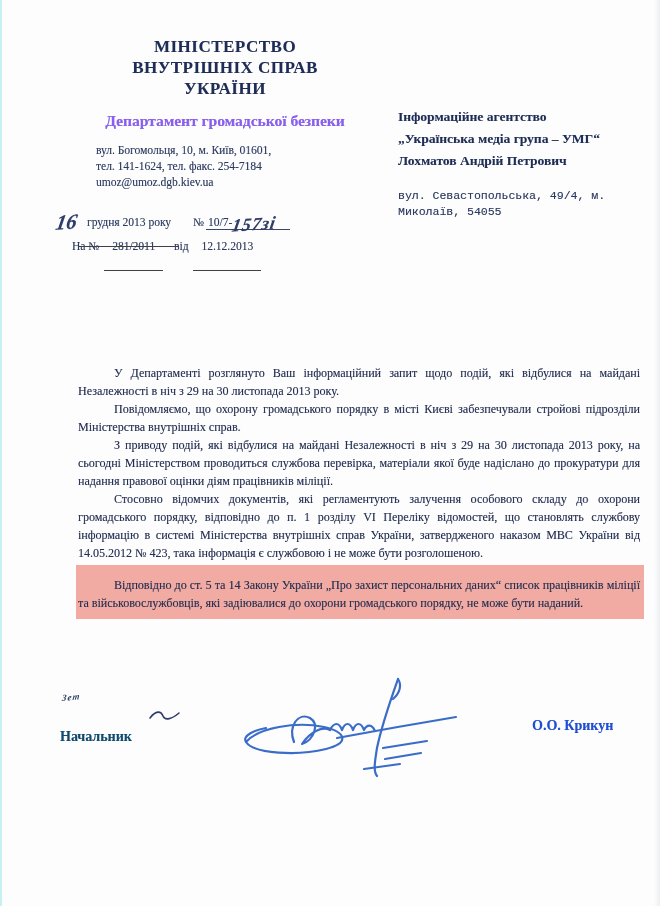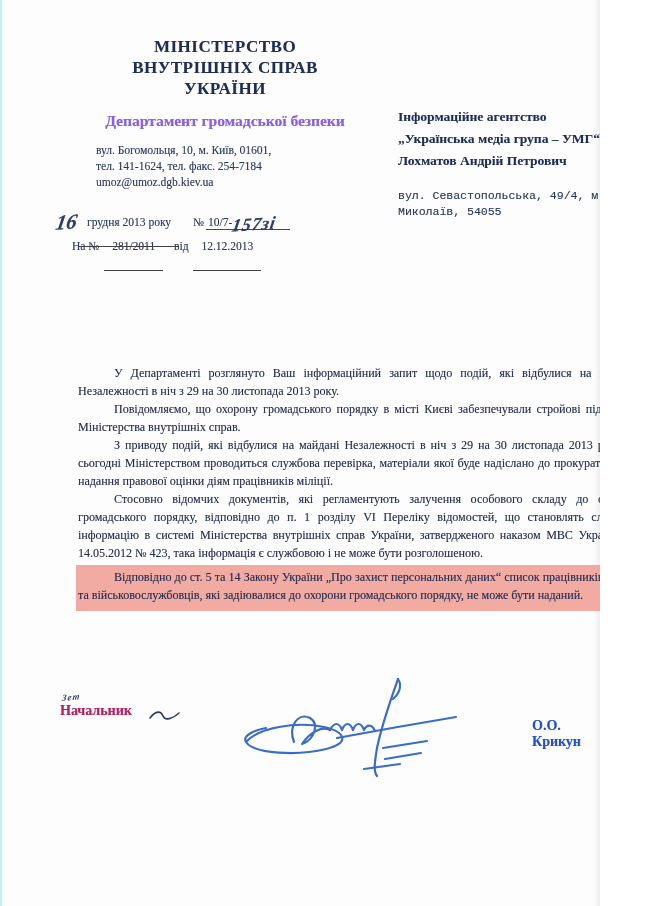--- a/index.html
+++ b/index.html
@@ -1,18 +1,18 @@
 <!DOCTYPE html>
 <html><head>
 <meta charset="utf-8">
 <style>
   html,body{margin:0;padding:0;}
   .page{
     position:relative;
-    width:600px;height:906px;
+    width:660px;height:906px;
     background:#fdfdfe;
     overflow:hidden;
     font-family:"Liberation Serif","DejaVu Serif",serif;
     color:#26304e;
   }
   .scan-edge{position:absolute;left:0;top:0;width:2px;height:100%;background:#b9eeee;opacity:.8;}
   .scan-shade{position:absolute;right:0;top:0;width:6px;height:100%;background:linear-gradient(to left,rgba(160,170,185,.18),rgba(160,170,185,0));}
 
   .printed{text-shadow:0.3px 0.3px 0.5px rgba(35,45,90,.35);}
 
@@ -35,25 +35,25 @@
   .ref-line1 .numpart{margin-left:14px;}
 
   
   .recipient{position:absolute;left:398px;top:106px;width:252px;}
   .recipient .bold-line{font-weight:bold;font-size:13.5px;line-height:22px;color:#1e2d55;}
   .recipient .addr{margin-top:16px;font-size:11.5px;line-height:16px;width:240px;color:#2b3a5e;font-family:Liberation Mono, monospace;}
 
   
   .body{position:absolute;left:78px;top:364px;width:562px;font-size:12px;line-height:18px;text-align:justify;color:#242f50;}
   .body p{margin:0;text-indent:36px;}
-  .hl{margin:3px -4px 0 -2px;padding:3px 4px 7px 2px;}
+  .hl{margin:3px -4px 0 -2px;padding:11px 4px 7px 2px;}
 
   
   .sig-note{position:absolute;left:62px;top:692px;font-size:9px;font-weight:bold;font-style:italic;color:#2d3c69;transform:rotate(-6deg) skewX(-12deg);letter-spacing:1px;}
-  .sig-title{position:absolute;left:60px;top:703px;font-weight:bold;font-size:14px;color:#be185d;}
+  .sig-title{position:absolute;left:60px;top:729px;font-weight:bold;font-size:14px;color:#0c4a6e;}
   .sig-squiggle{position:absolute;left:148px;top:707px;}
   .sig-name{position:absolute;left:532px;top:718px;font-weight:bold;font-size:14px;color:#1d4ed8;}
   .sig-autograph{position:absolute;left:240px;top:676px;}
 </style>
 </head>
 <body>
 
 <div class="page">
   <div class="scan-edge"></div>
   <div class="scan-shade"></div>

